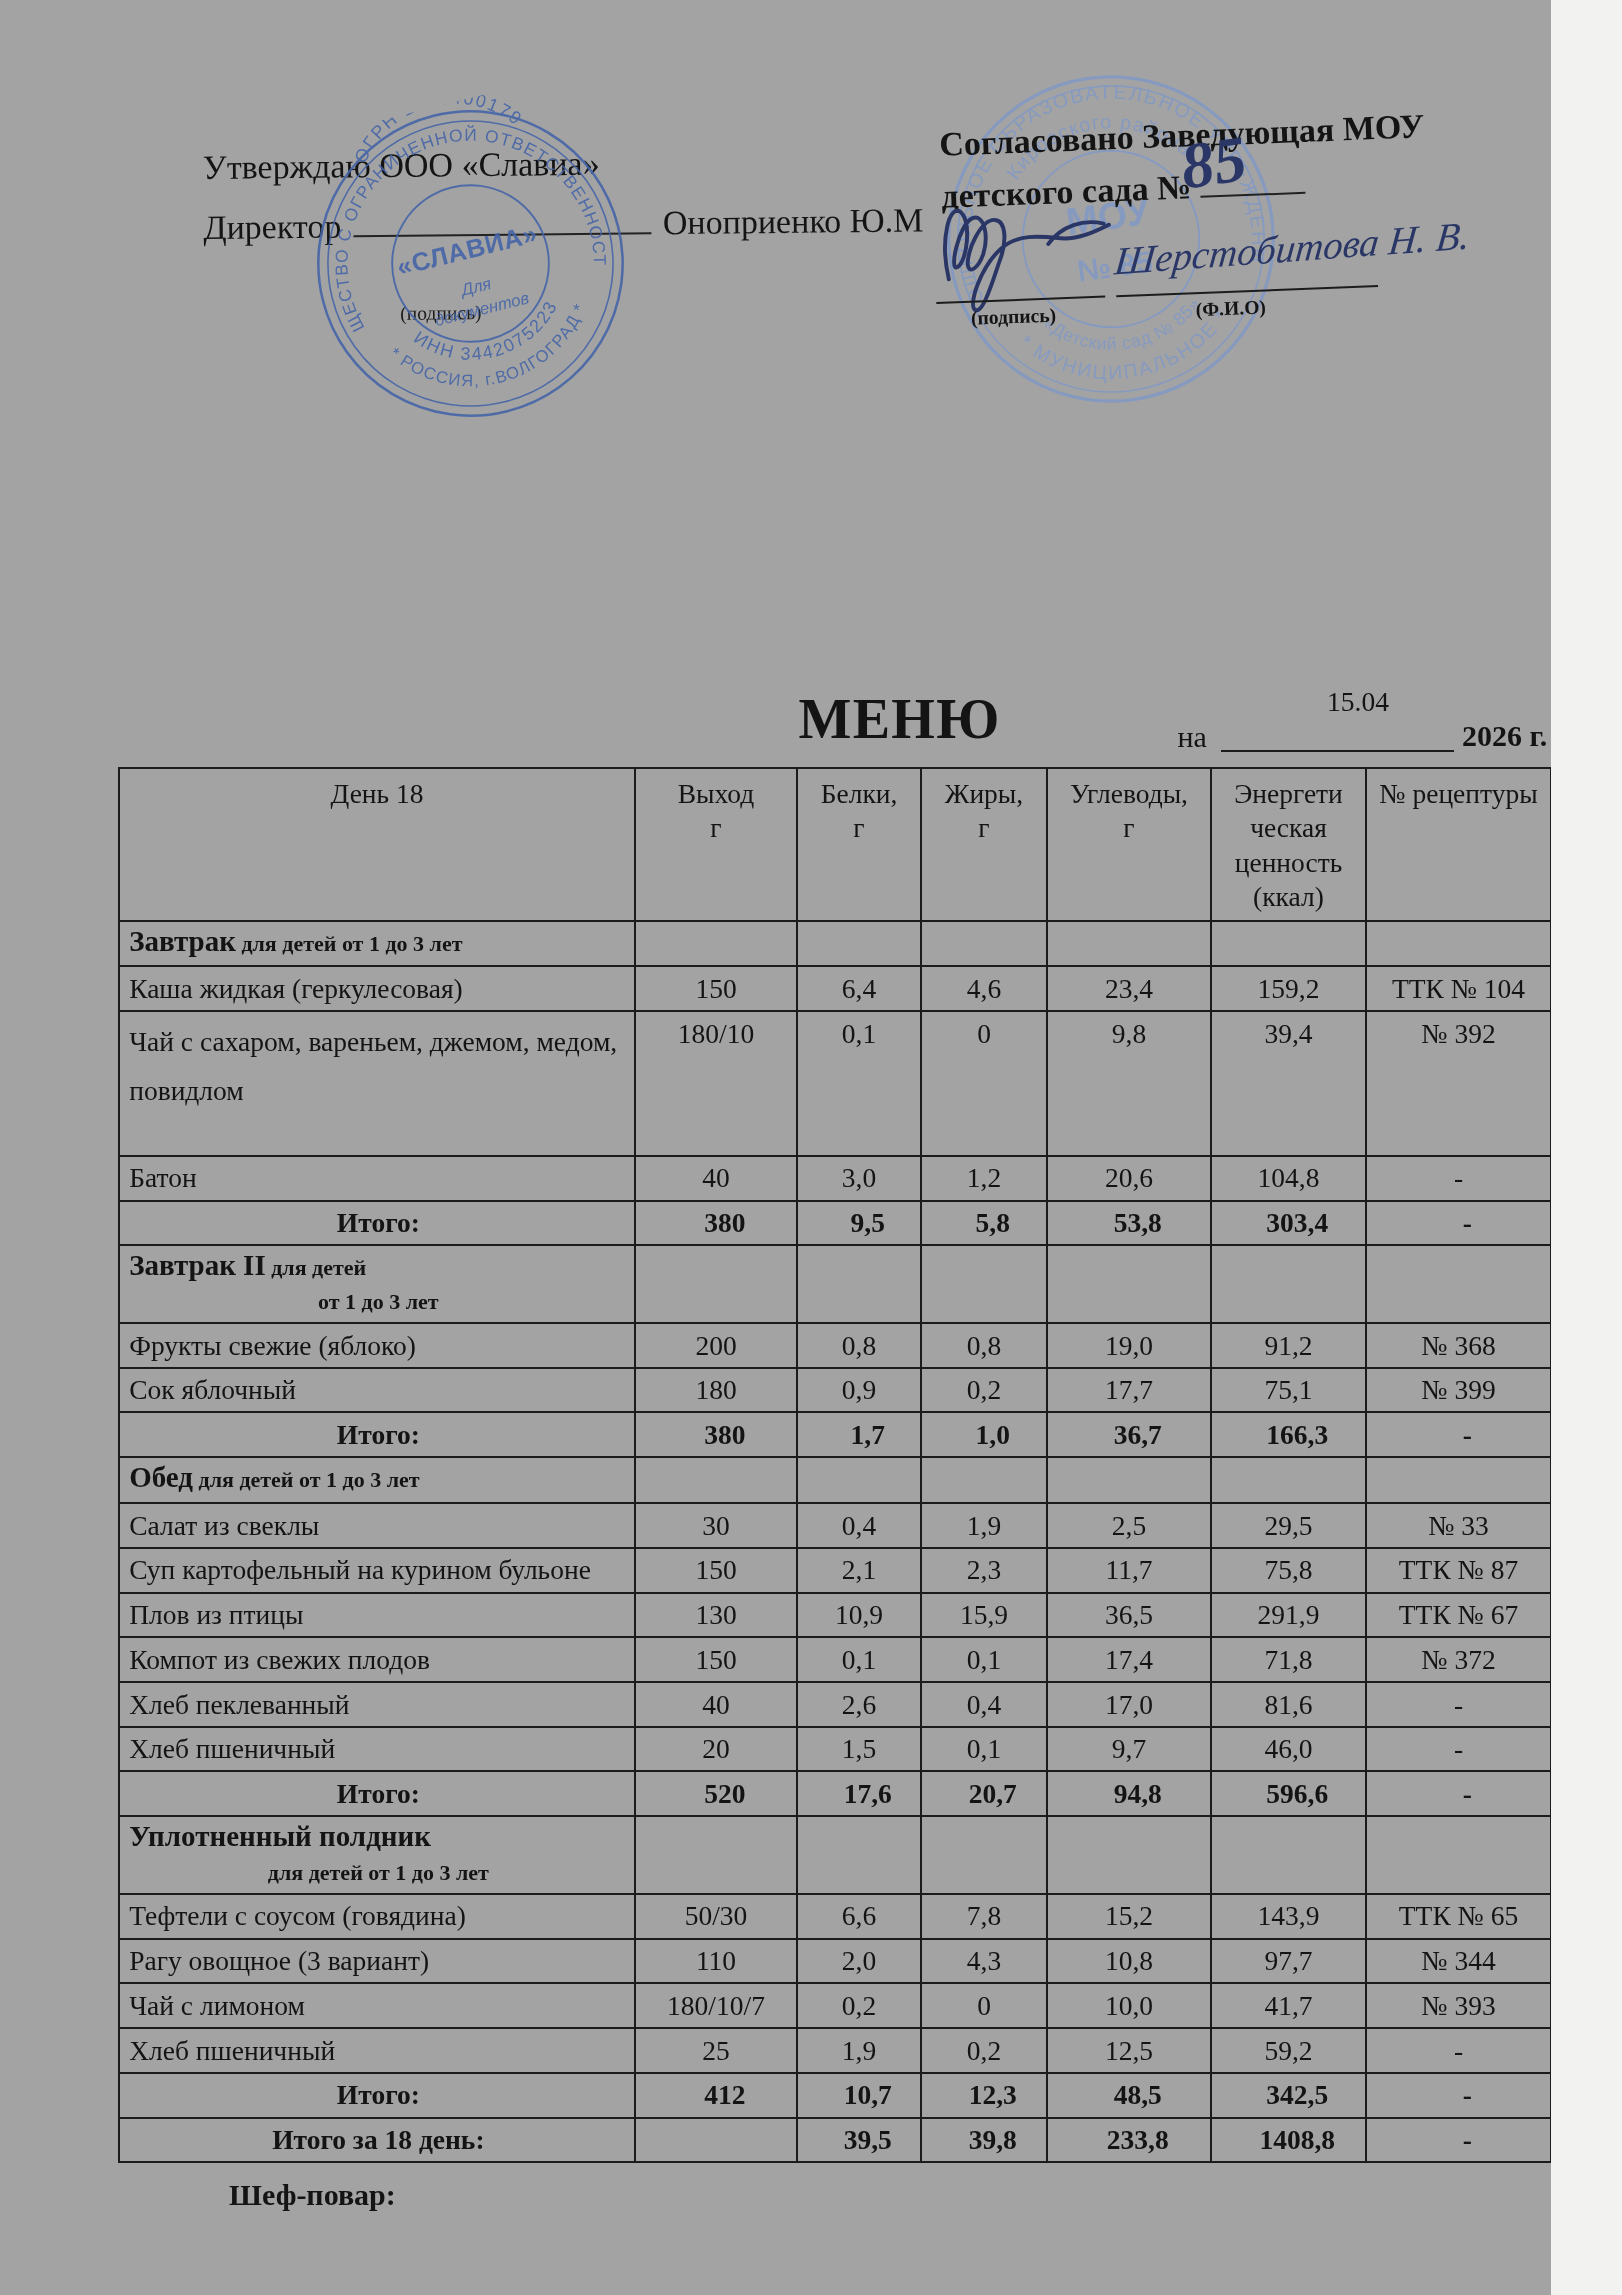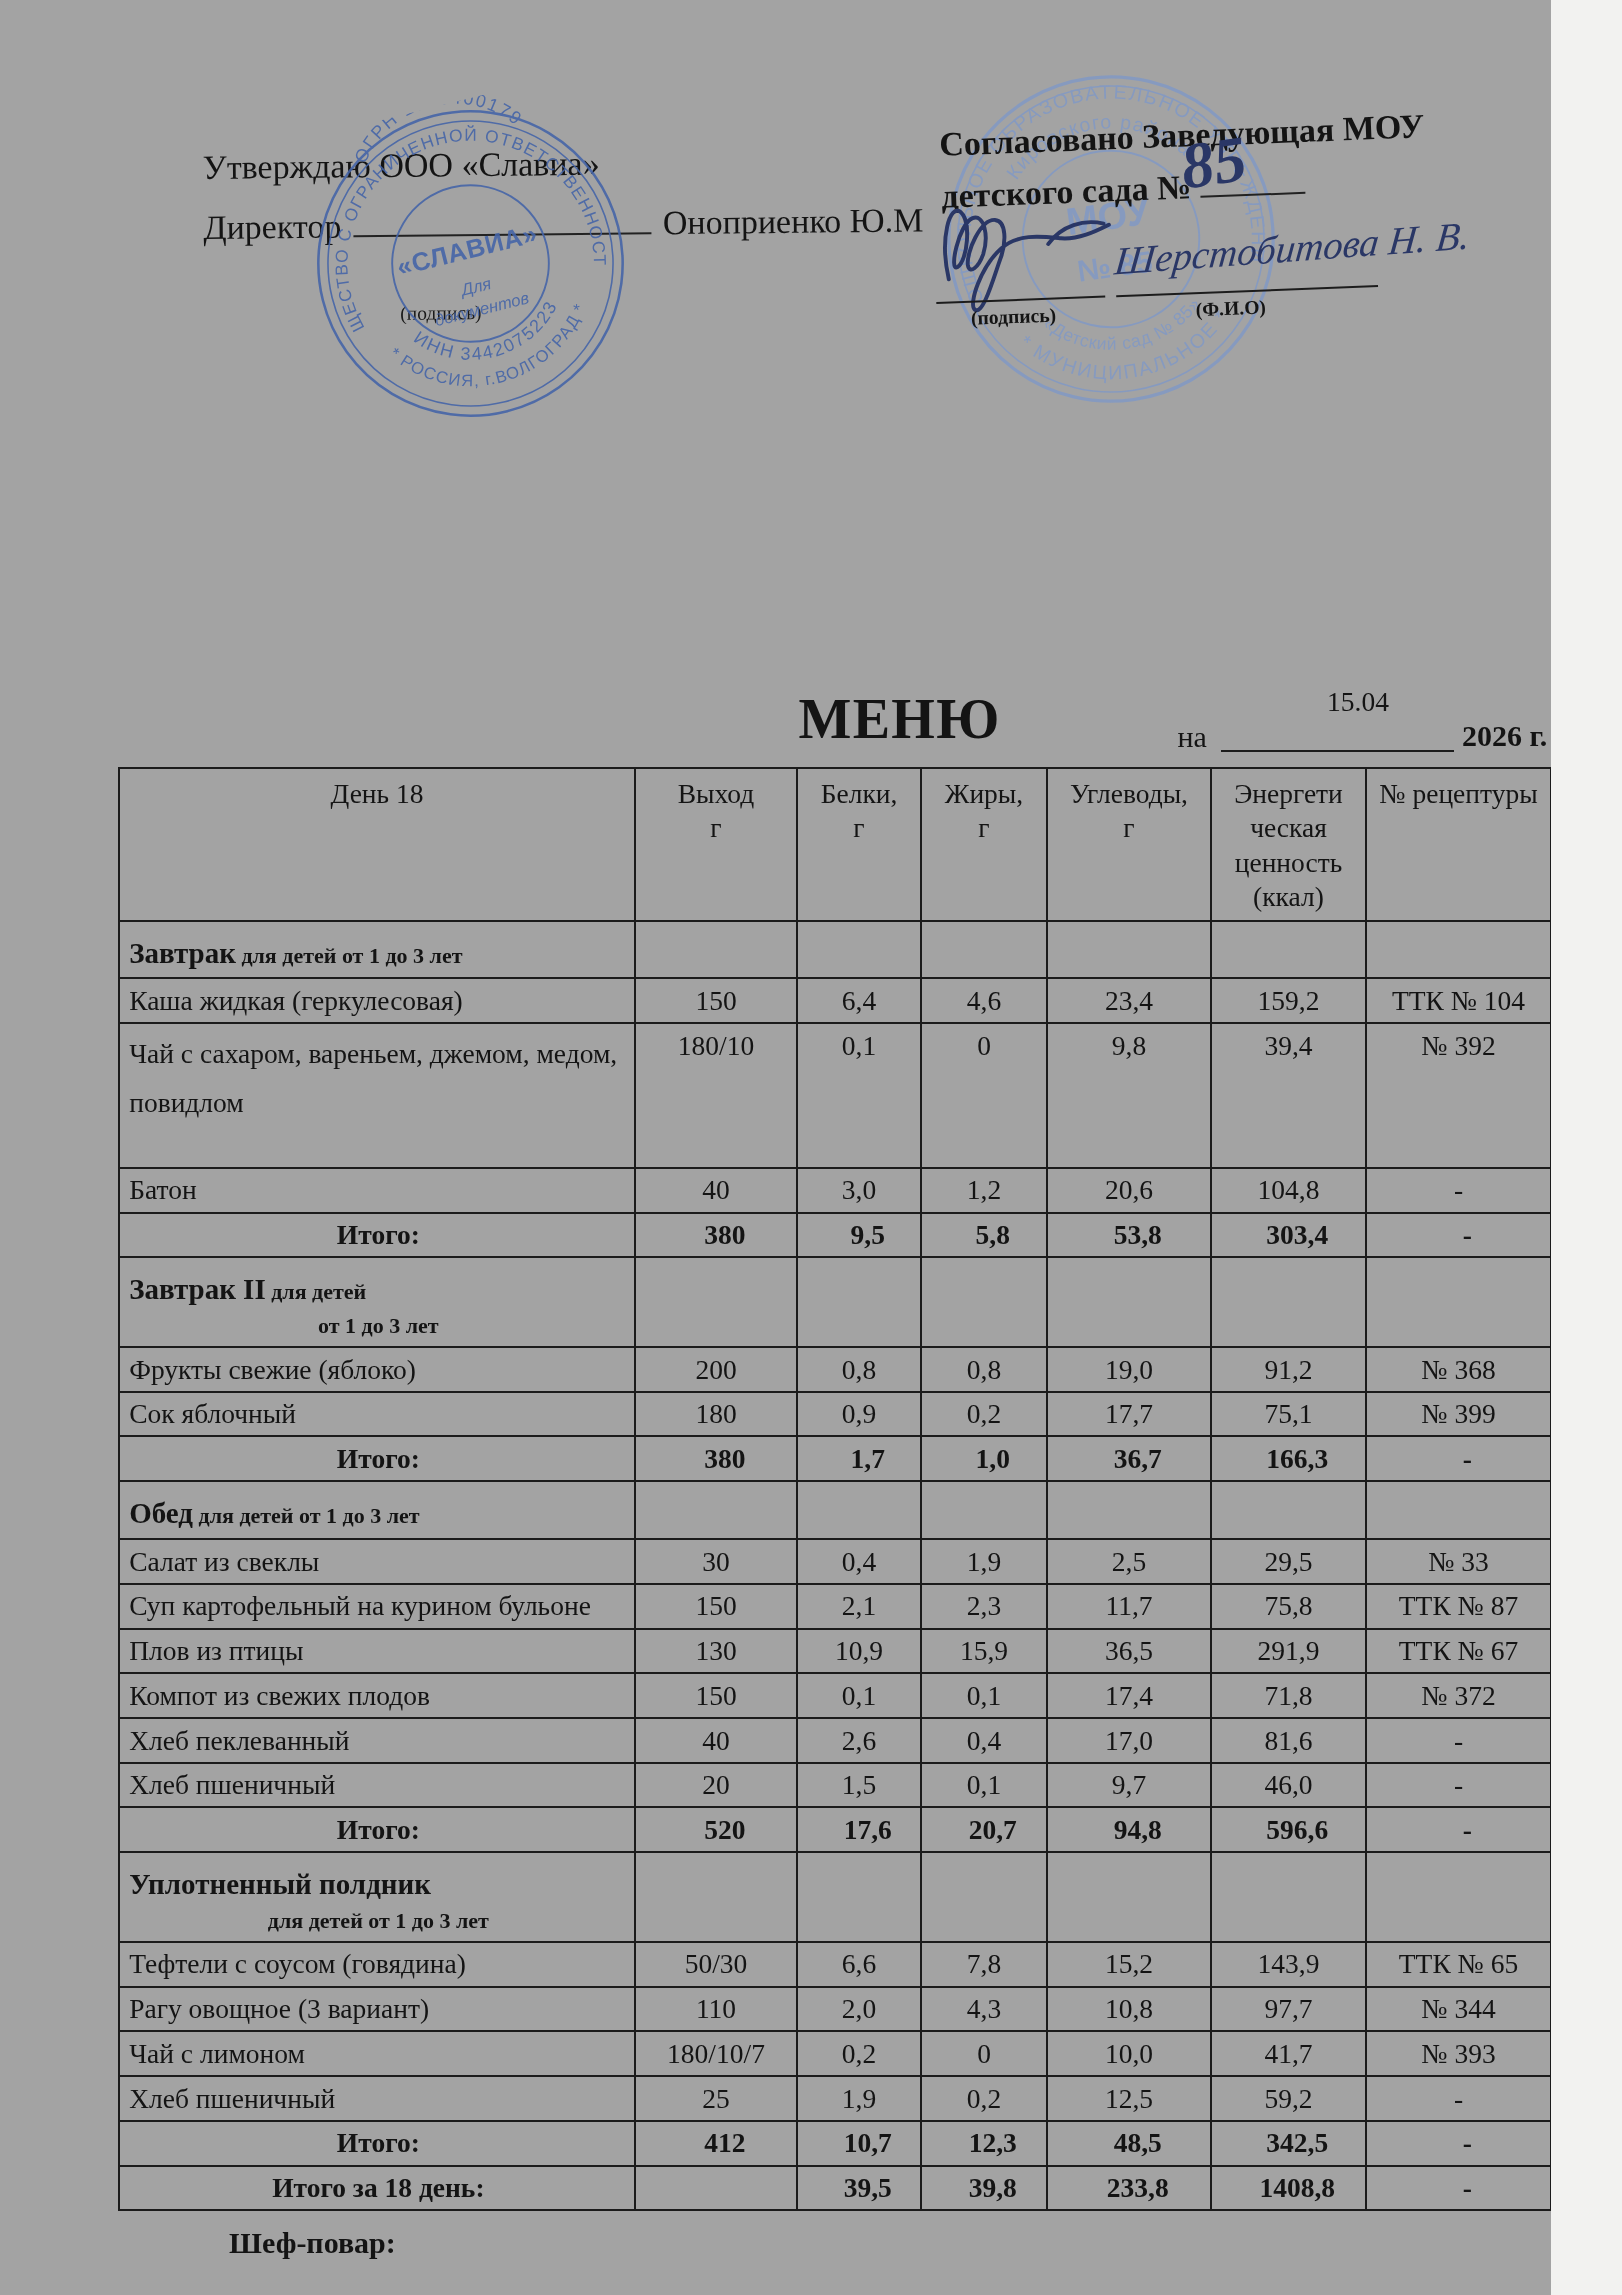--- a/index.html
+++ b/index.html
@@ -47,21 +47,21 @@
   .table-wrap{position:absolute;left:118px;top:767px;width:1432px;}
   table.menu{border-collapse:collapse;width:1432px;table-layout:fixed;}
   .menu th,.menu td{border:2px solid #1b1b1b;vertical-align:top;}
   .menu th{font-weight:normal;font-size:27.5px;line-height:1.25;padding:7.9px 5.2px 5.2px;
            text-align:center;white-space:pre-line;}
   .menu td{font-size:27.5px;line-height:1.22;padding:4.6px 6.5px;}
   .menu td.col-name{text-align:left;padding-left:9.2px;}
   .menu td.col-num{text-align:center;}
   tr.row-total td, tr.row-grand td{font-weight:bold;padding-left:24px;}
   tr.row-total td.col-name, tr.row-grand td.col-name{text-align:center;}
-  tr.row-section td.col-name{padding-top:14px;padding-bottom:6.5px;font-family:Liberation Serif, serif;}
+  tr.row-section td.col-name{padding-top:2px;padding-bottom:6.5px;font-family:Liberation Serif, serif;}
   .sec-main{font-weight:bold;font-size:29px;}
   .sec-small{font-weight:bold;font-size:22px;}
   td.sec-left{text-align:left;padding-left:73px;}
   td.sec-center{text-align:center;}
   .sec-line2{text-align:center;margin-top:5px;}
   td.cell-tall{line-height:1.8;padding-bottom:39px;}
   
   .chef{position:relative;margin-top:14.4px;left:111px;font-size:30px;font-weight:bold;}
 </style>
 </head>

